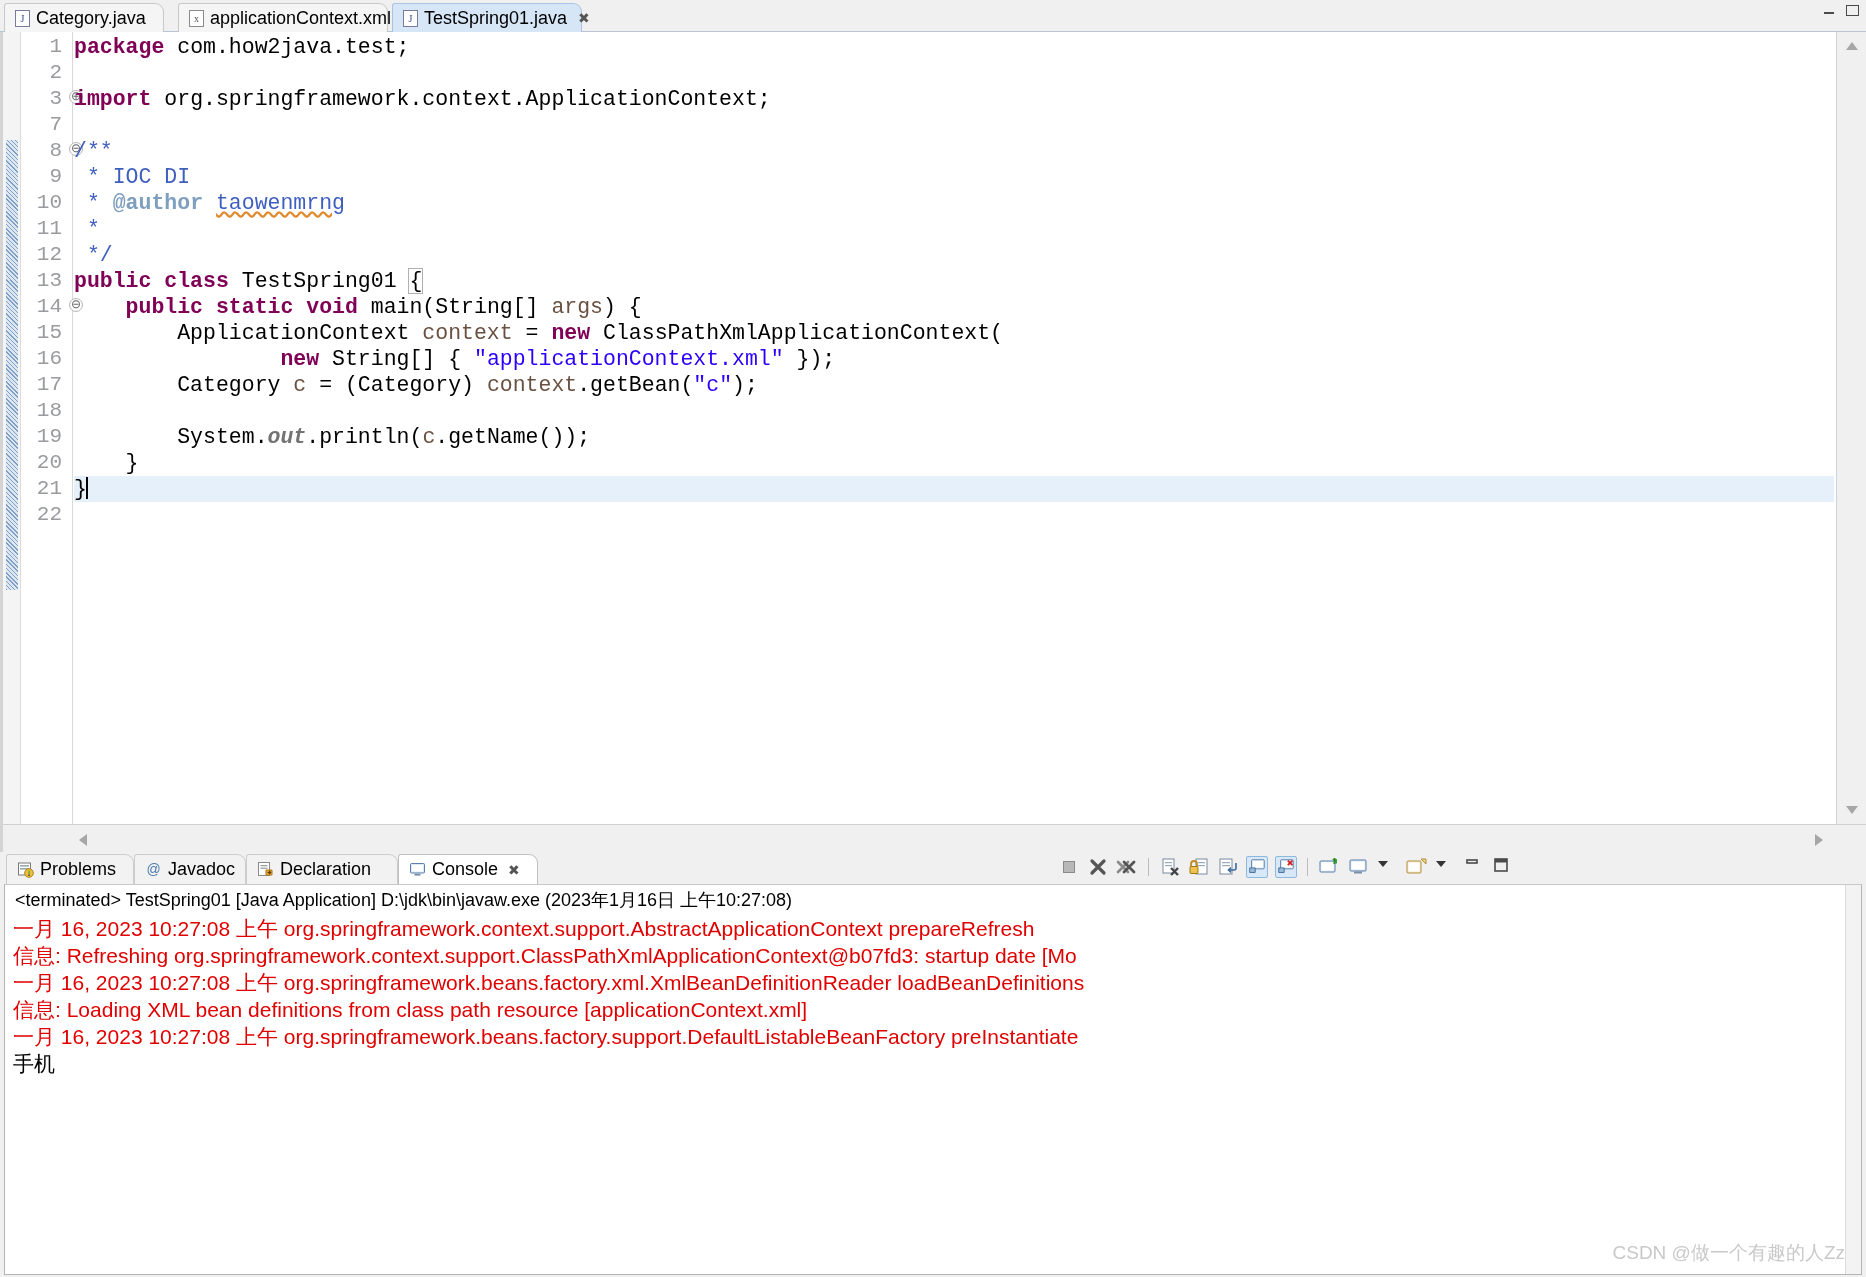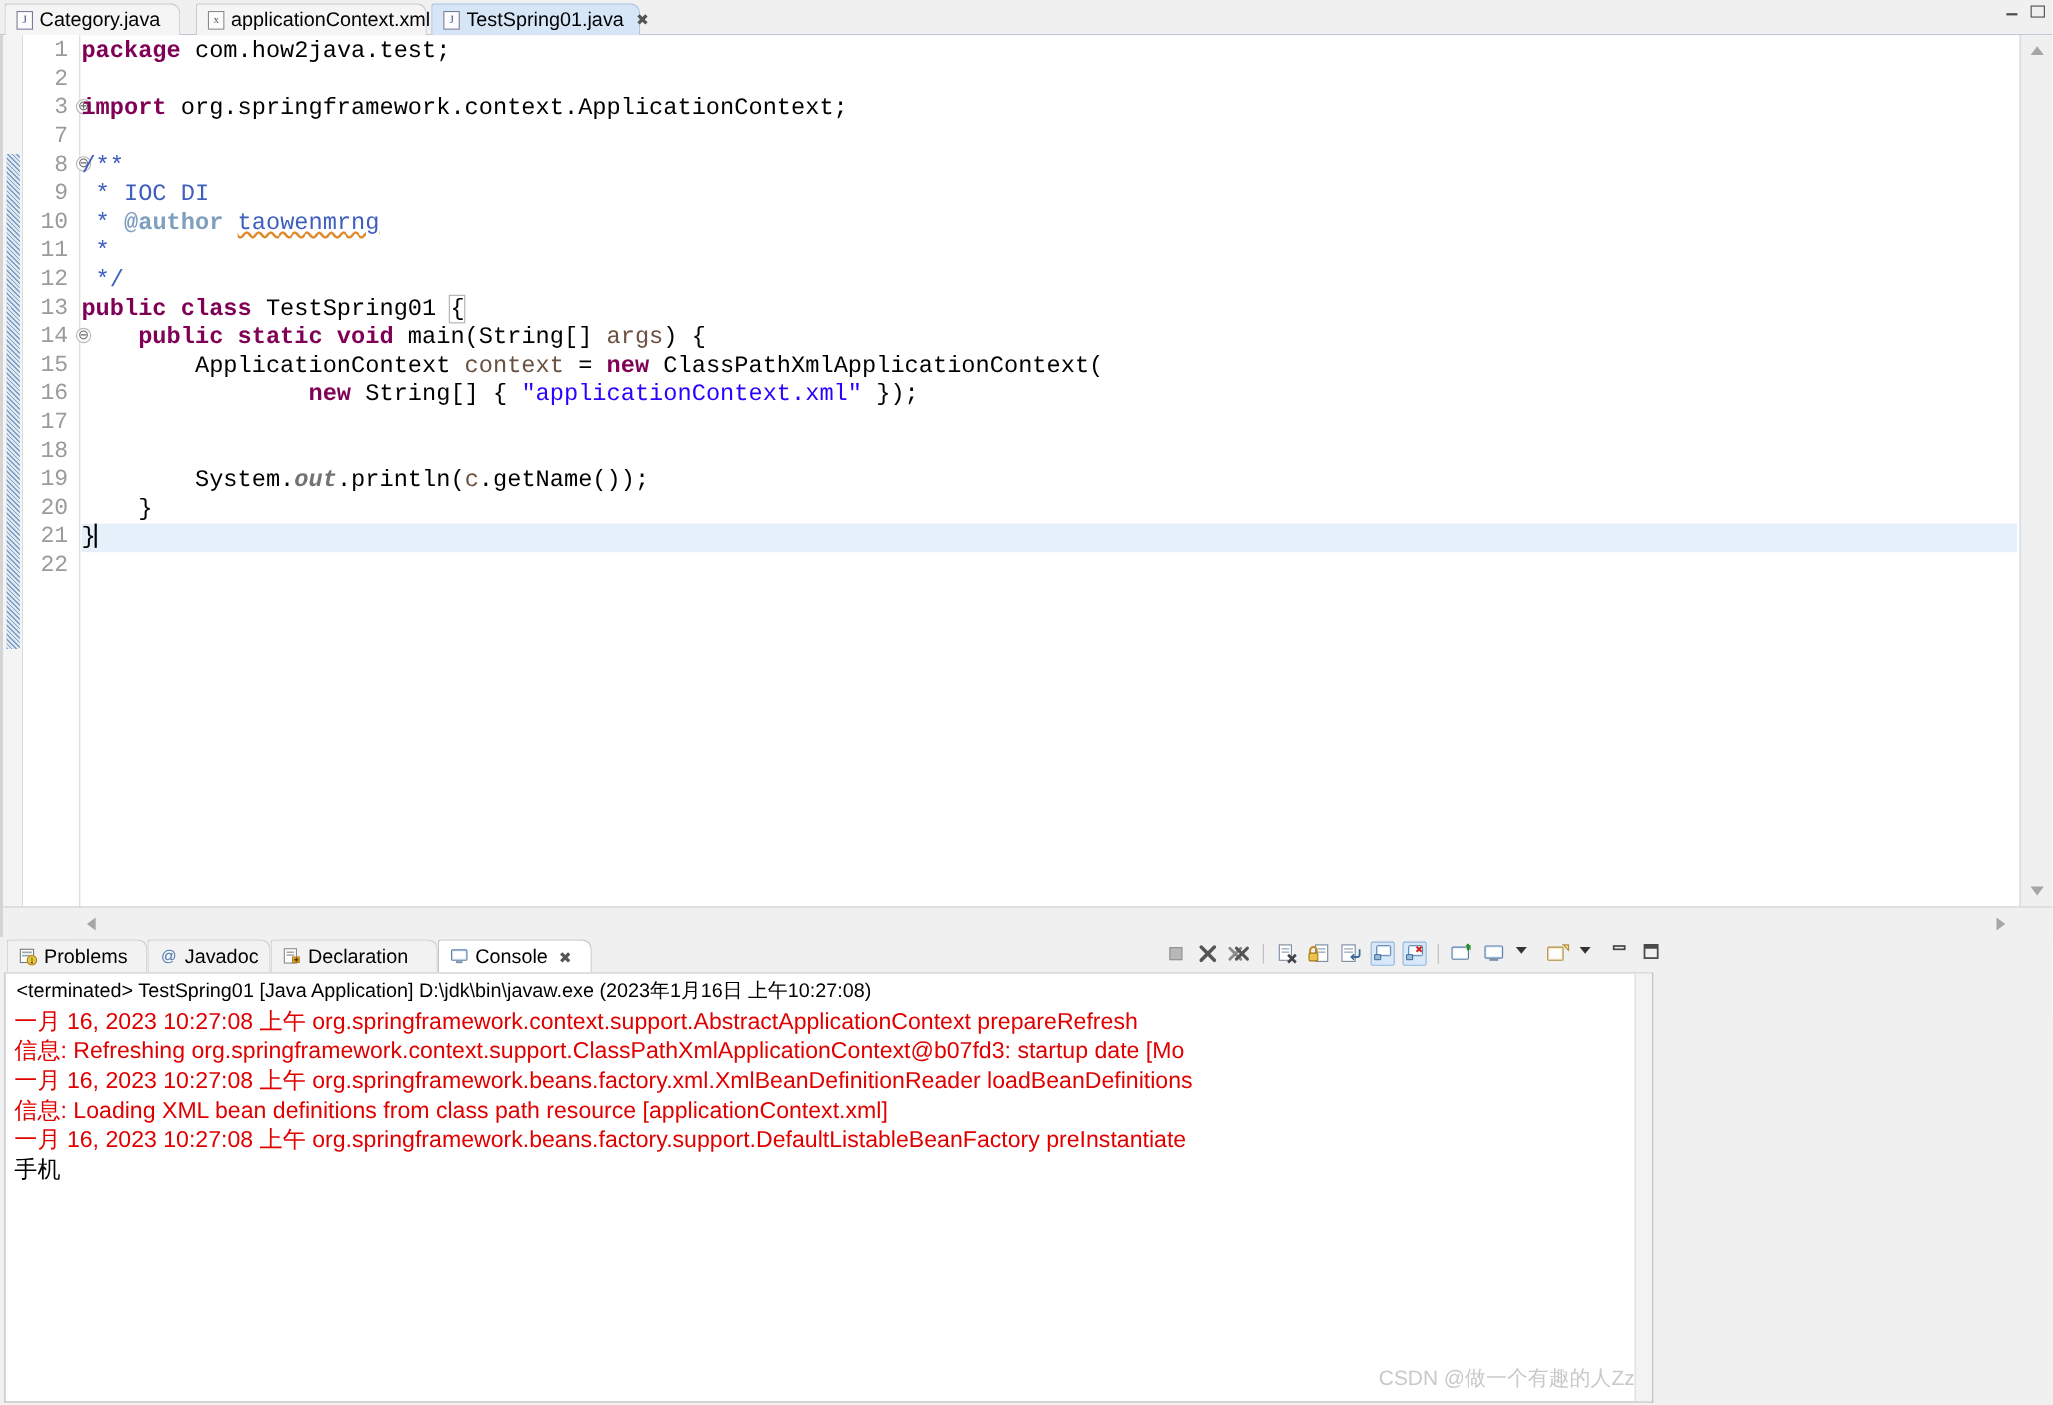--- a/index.html
+++ b/index.html
@@ -144,21 +144,21 @@
   .btab.active { background: #ffffff; border-color: #bfbfbf; }
   .btab .bico { width: 17px; height: 17px; flex: 0 0 17px; position: relative; }
   .btab .bclose { font-size: 14px; color: #555; margin-left: 4px; }
 
   .ctoolbar { position: absolute; right: 6px; top: 4px; display: flex; align-items: center; gap: 7px; }
   .ctoolbar .ci { width: 22px; height: 22px; position: relative; display:inline-block; }
   .ctoolbar .sep { width: 1px; height: 18px; background: #bbb; margin: 0 3px; }
   .ctoolbar .ci.on { background: #d8e8f8; border: 1px solid #8fb8dd; border-radius: 2px; }
 
   .console-wrap {
-    position: absolute; left: 4px; top: 32px; width: 1499px; height: 391px;
+    position: absolute; left: 4px; top: 32px; width: 1858px; height: 391px;
     background: #ffffff; border: 1px solid #b4b4b4; border-top: 1px solid #c8c8c8;
     overflow: hidden;
   }
   .termline {
     position: absolute; left: 10px; top: 3px; font-size: 18px; color: #000;
     white-space: nowrap;
   }
   .cons-out { position: absolute; left: 8px; top: 30px; right: 0; }
   .oline {
     height: 27px; line-height: 27px; white-space: pre;
@@ -241,20 +241,21 @@
       <div class="cline" style="top:80px;"></div>
       <div class="cline" style="top:106px;"><span class="cmt">/**</span></div>
       <div class="cline" style="top:132px;"><span class="cmt"> * IOC DI</span></div>
       <div class="cline" style="top:158px;"><span class="cmt"> * </span><span class="cmttag">@author</span><span class="cmt"> </span><span class="cmtlink">taowenmrng</span></div>
       <div class="cline" style="top:184px;"><span class="cmt"> *</span></div>
       <div class="cline" style="top:210px;"><span class="cmt"> */</span></div>
       <div class="cline" style="top:236px;"><span class="kw">public class</span> TestSpring01 <span class="brk">{</span></div>
       <div class="cline" style="top:288px;">        ApplicationContext <span class="lvar">context</span> = <span class="kw">new</span> ClassPathXmlApplicationContext(</div>
       <div class="cline" style="top:262px;">    <span class="kw">public static void</span> main(String[] <span class="lvar">args</span>) {</div>
       <div class="cline" style="top:314px;">                <span class="kw">new</span> String[] { <span class="str">"applicationContext.xml"</span> });</div>
+      <div class="cline" style="top:340px;">        Category <span class="lvar">c</span> = (Category) <span class="lvar">context</span>.getBean(<span class="str">"c"</span>);</div>
       <div class="cline" style="top:366px;"></div>
       <div class="cline" style="top:392px;">        System.<span class="sfield">out</span>.println(<span class="lvar">c</span>.getName());</div>
       <div class="cline" style="top:418px;">    }</div>
       <div class="cline curline" style="top:444px;">}<span class="caret"></span></div>
       <div class="cline" style="top:470px;"></div>
     </div>
 
     <div class="vscroll">
       <div class="arrow-up"></div>
       <div class="arrow-dn"></div>

